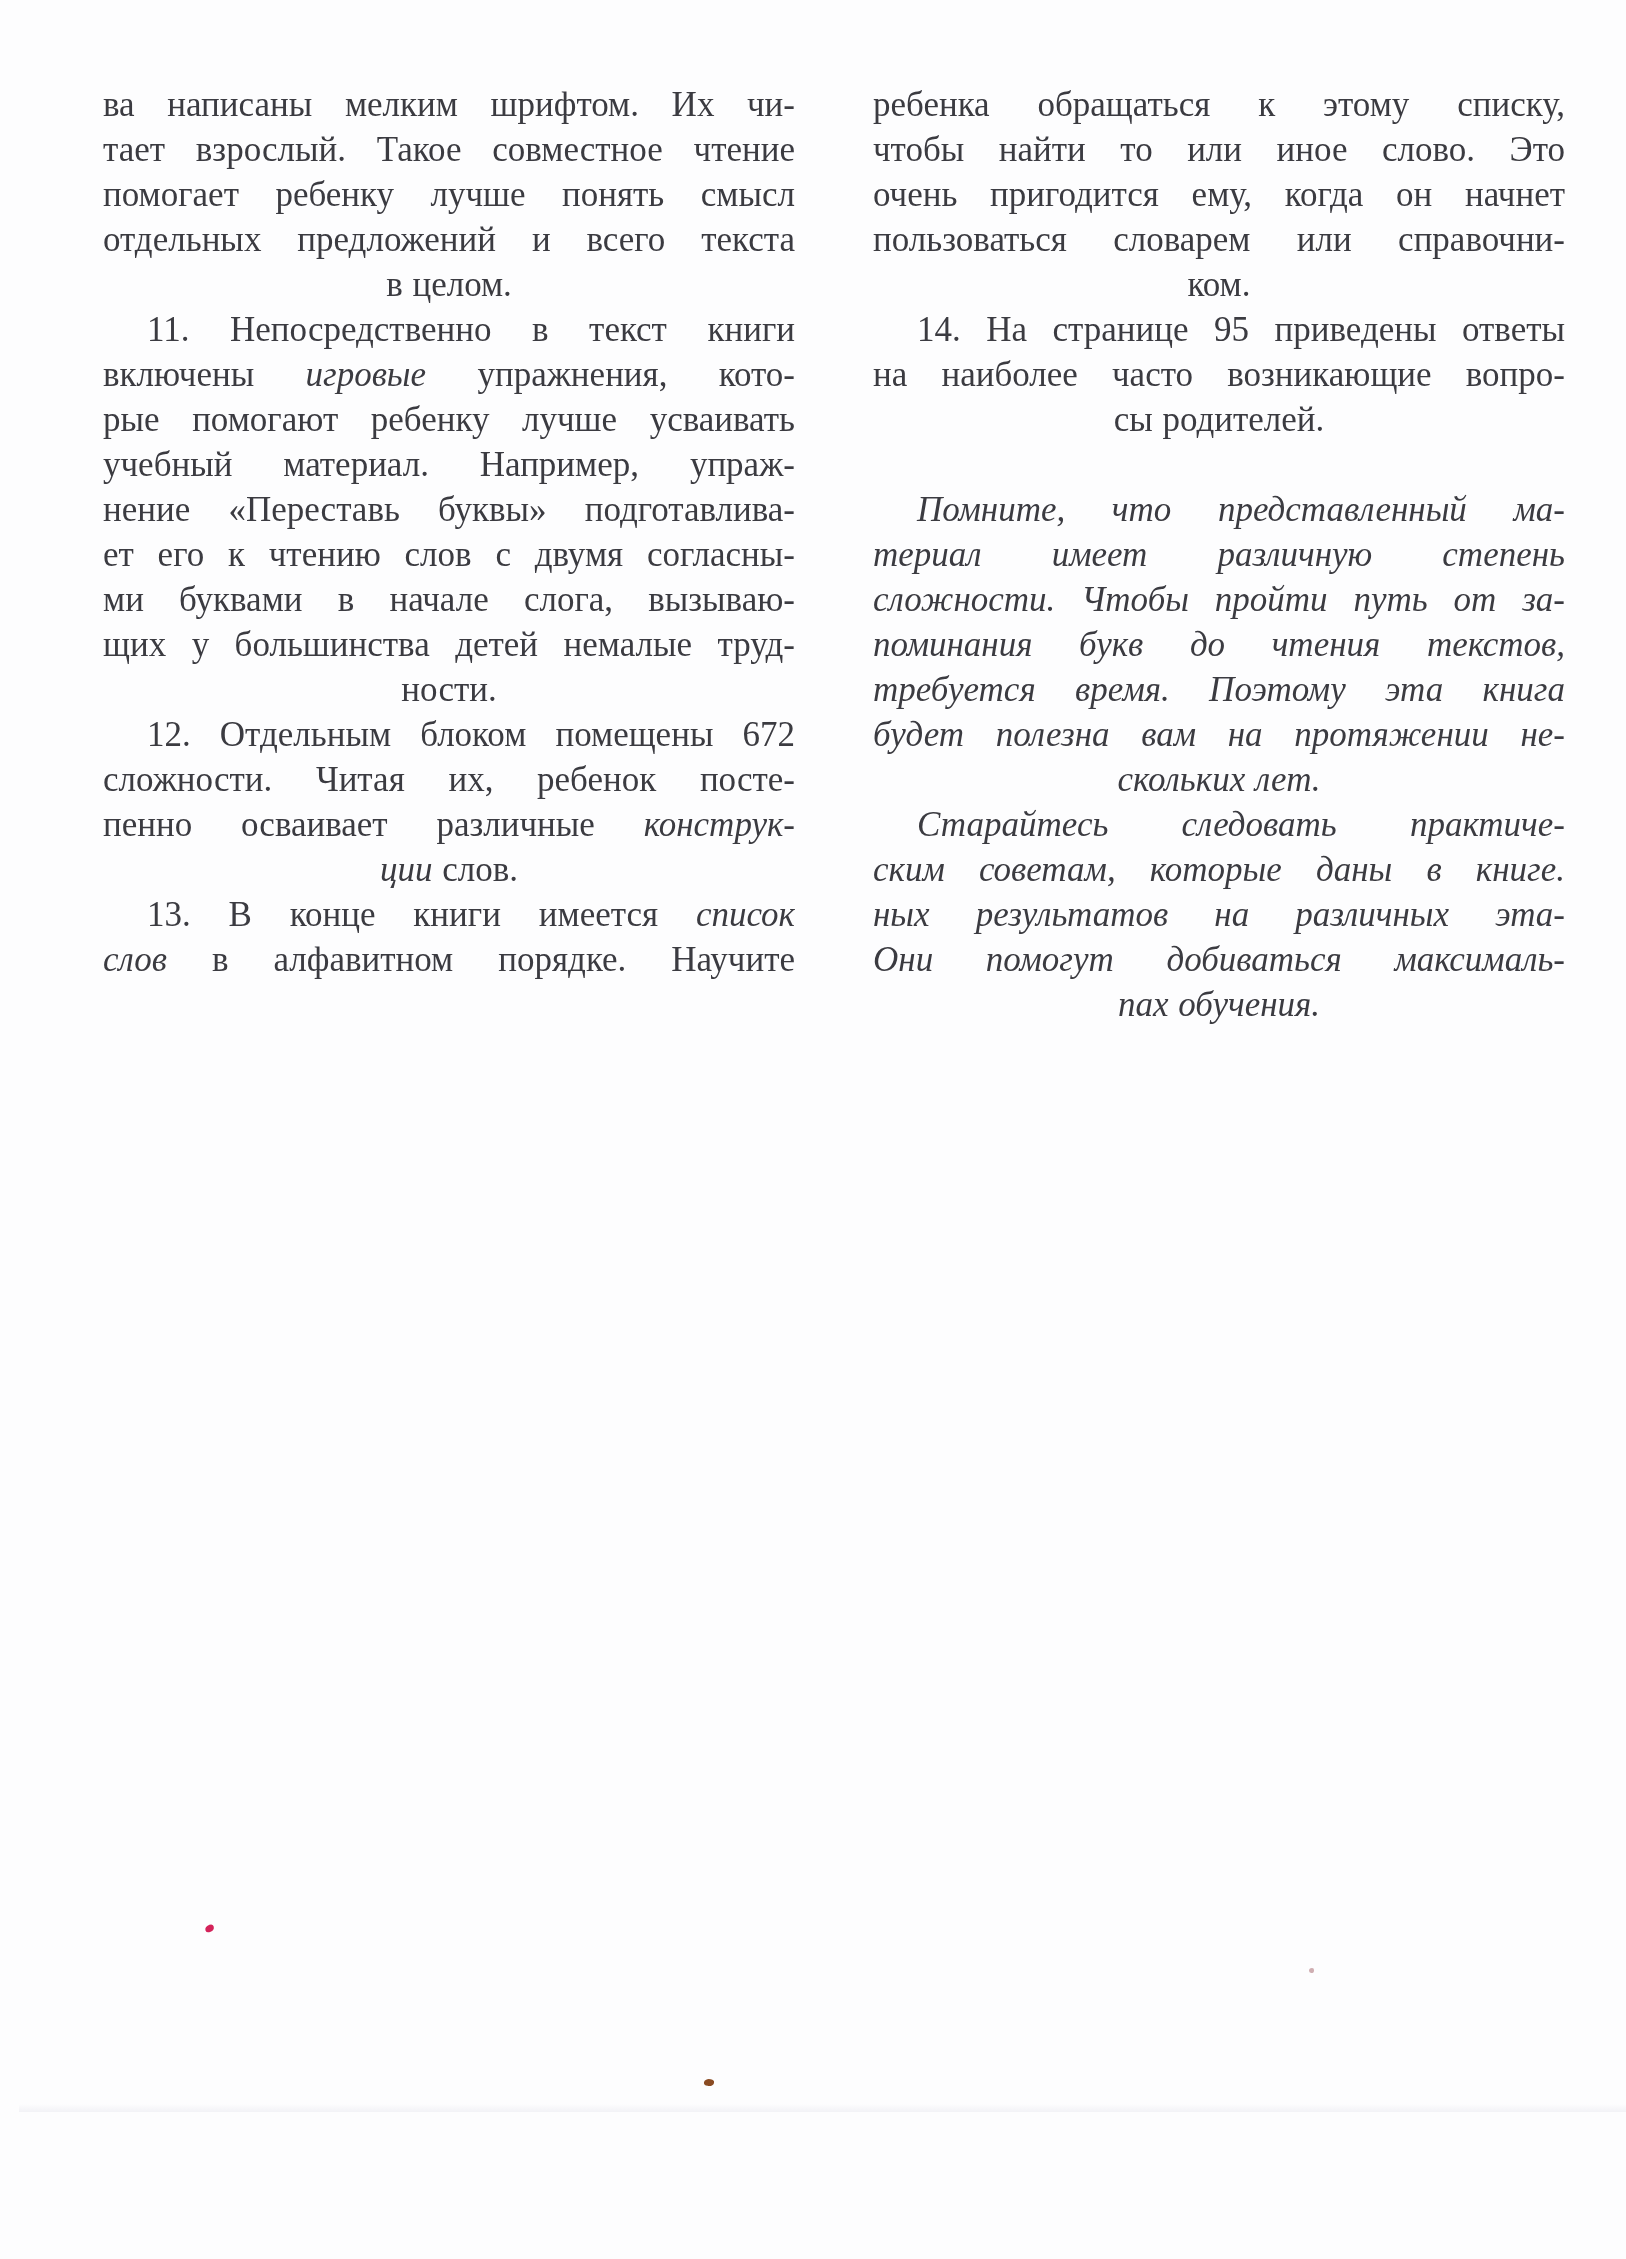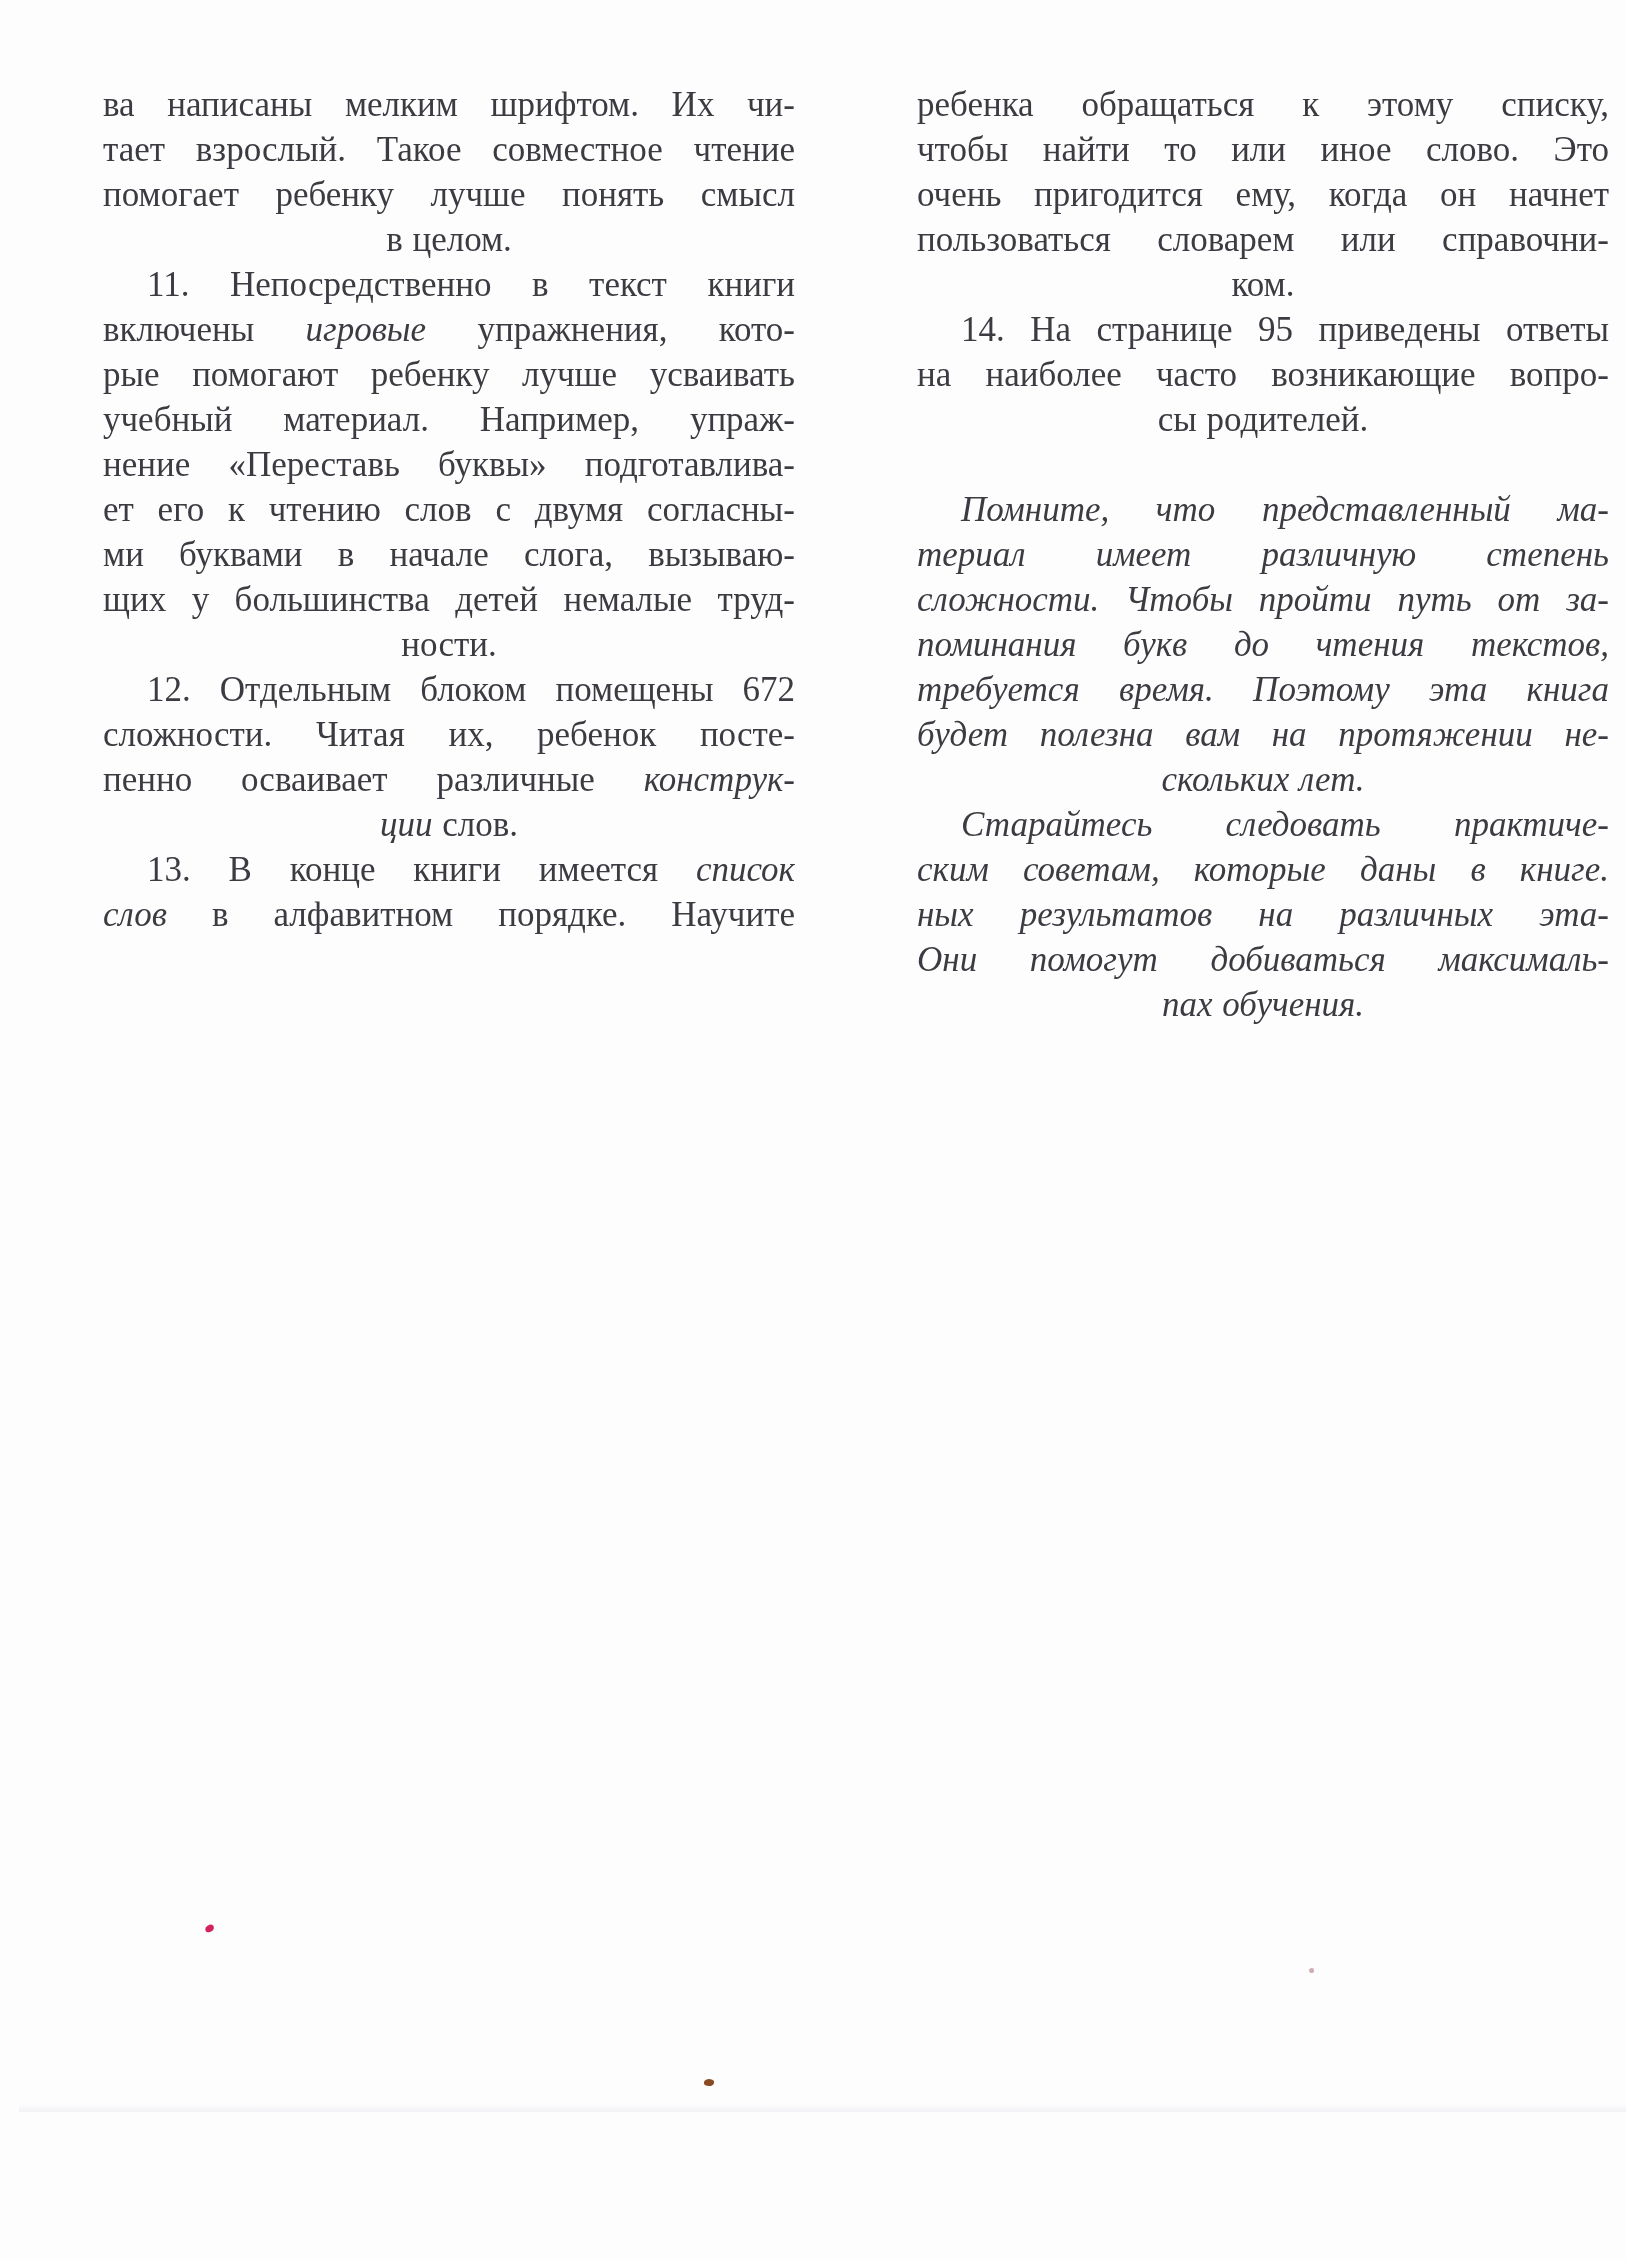--- a/index.html
+++ b/index.html
@@ -33,21 +33,21 @@
     height: 7.6px;
     background: linear-gradient(to bottom, rgba(240,240,245,0), #f2f2f6);
   }
   .column {
     position: absolute;
     top: 82px;
     width: 692px;
     font-size: 35px;
   }
   #col-left  { left: 84px; }
-  #col-right { left: 898px; }
+  #col-right { left: 854px; }
   .line {
     height: 45px;
     line-height: 45px;
     overflow: hidden;
     white-space: normal;
     word-spacing: 1px;
     text-align: center;
   }
   .line.j { text-align: justify; }
   .line.j::after {
@@ -65,20 +65,21 @@
   }
 </style>
 </head>
 <body>
 
 <div class="page">
   <div class="column" id="col-left">
       <div class="line j"><span>ва написаны мелким шрифтом. Их чи-</span></div>
       <div class="line j"><span>тает взрослый. Такое совместное чтение</span></div>
       <div class="line j"><span>помогает ребенку лучше понять смысл</span></div>
+      <div class="line j"><span>отдельных предложений и всего текста</span></div>
       <div class="line"><span>в целом.</span></div>
       <div class="line j ind"><span>11. Непосредственно в текст книги</span></div>
       <div class="line j"><span>включены </span><span class="it">игровые</span><span> упражнения, кото-</span></div>
       <div class="line j"><span>рые помогают ребенку лучше усваивать</span></div>
       <div class="line j"><span>учебный материал. Например, упраж-</span></div>
       <div class="line j"><span>нение «Переставь буквы» подготавлива-</span></div>
       <div class="line j"><span>ет его к чтению слов с двумя согласны-</span></div>
       <div class="line j"><span>ми буквами в начале слога, вызываю-</span></div>
       <div class="line j"><span>щих у большинства детей немалые труд-</span></div>
       <div class="line"><span>ности.</span></div>

